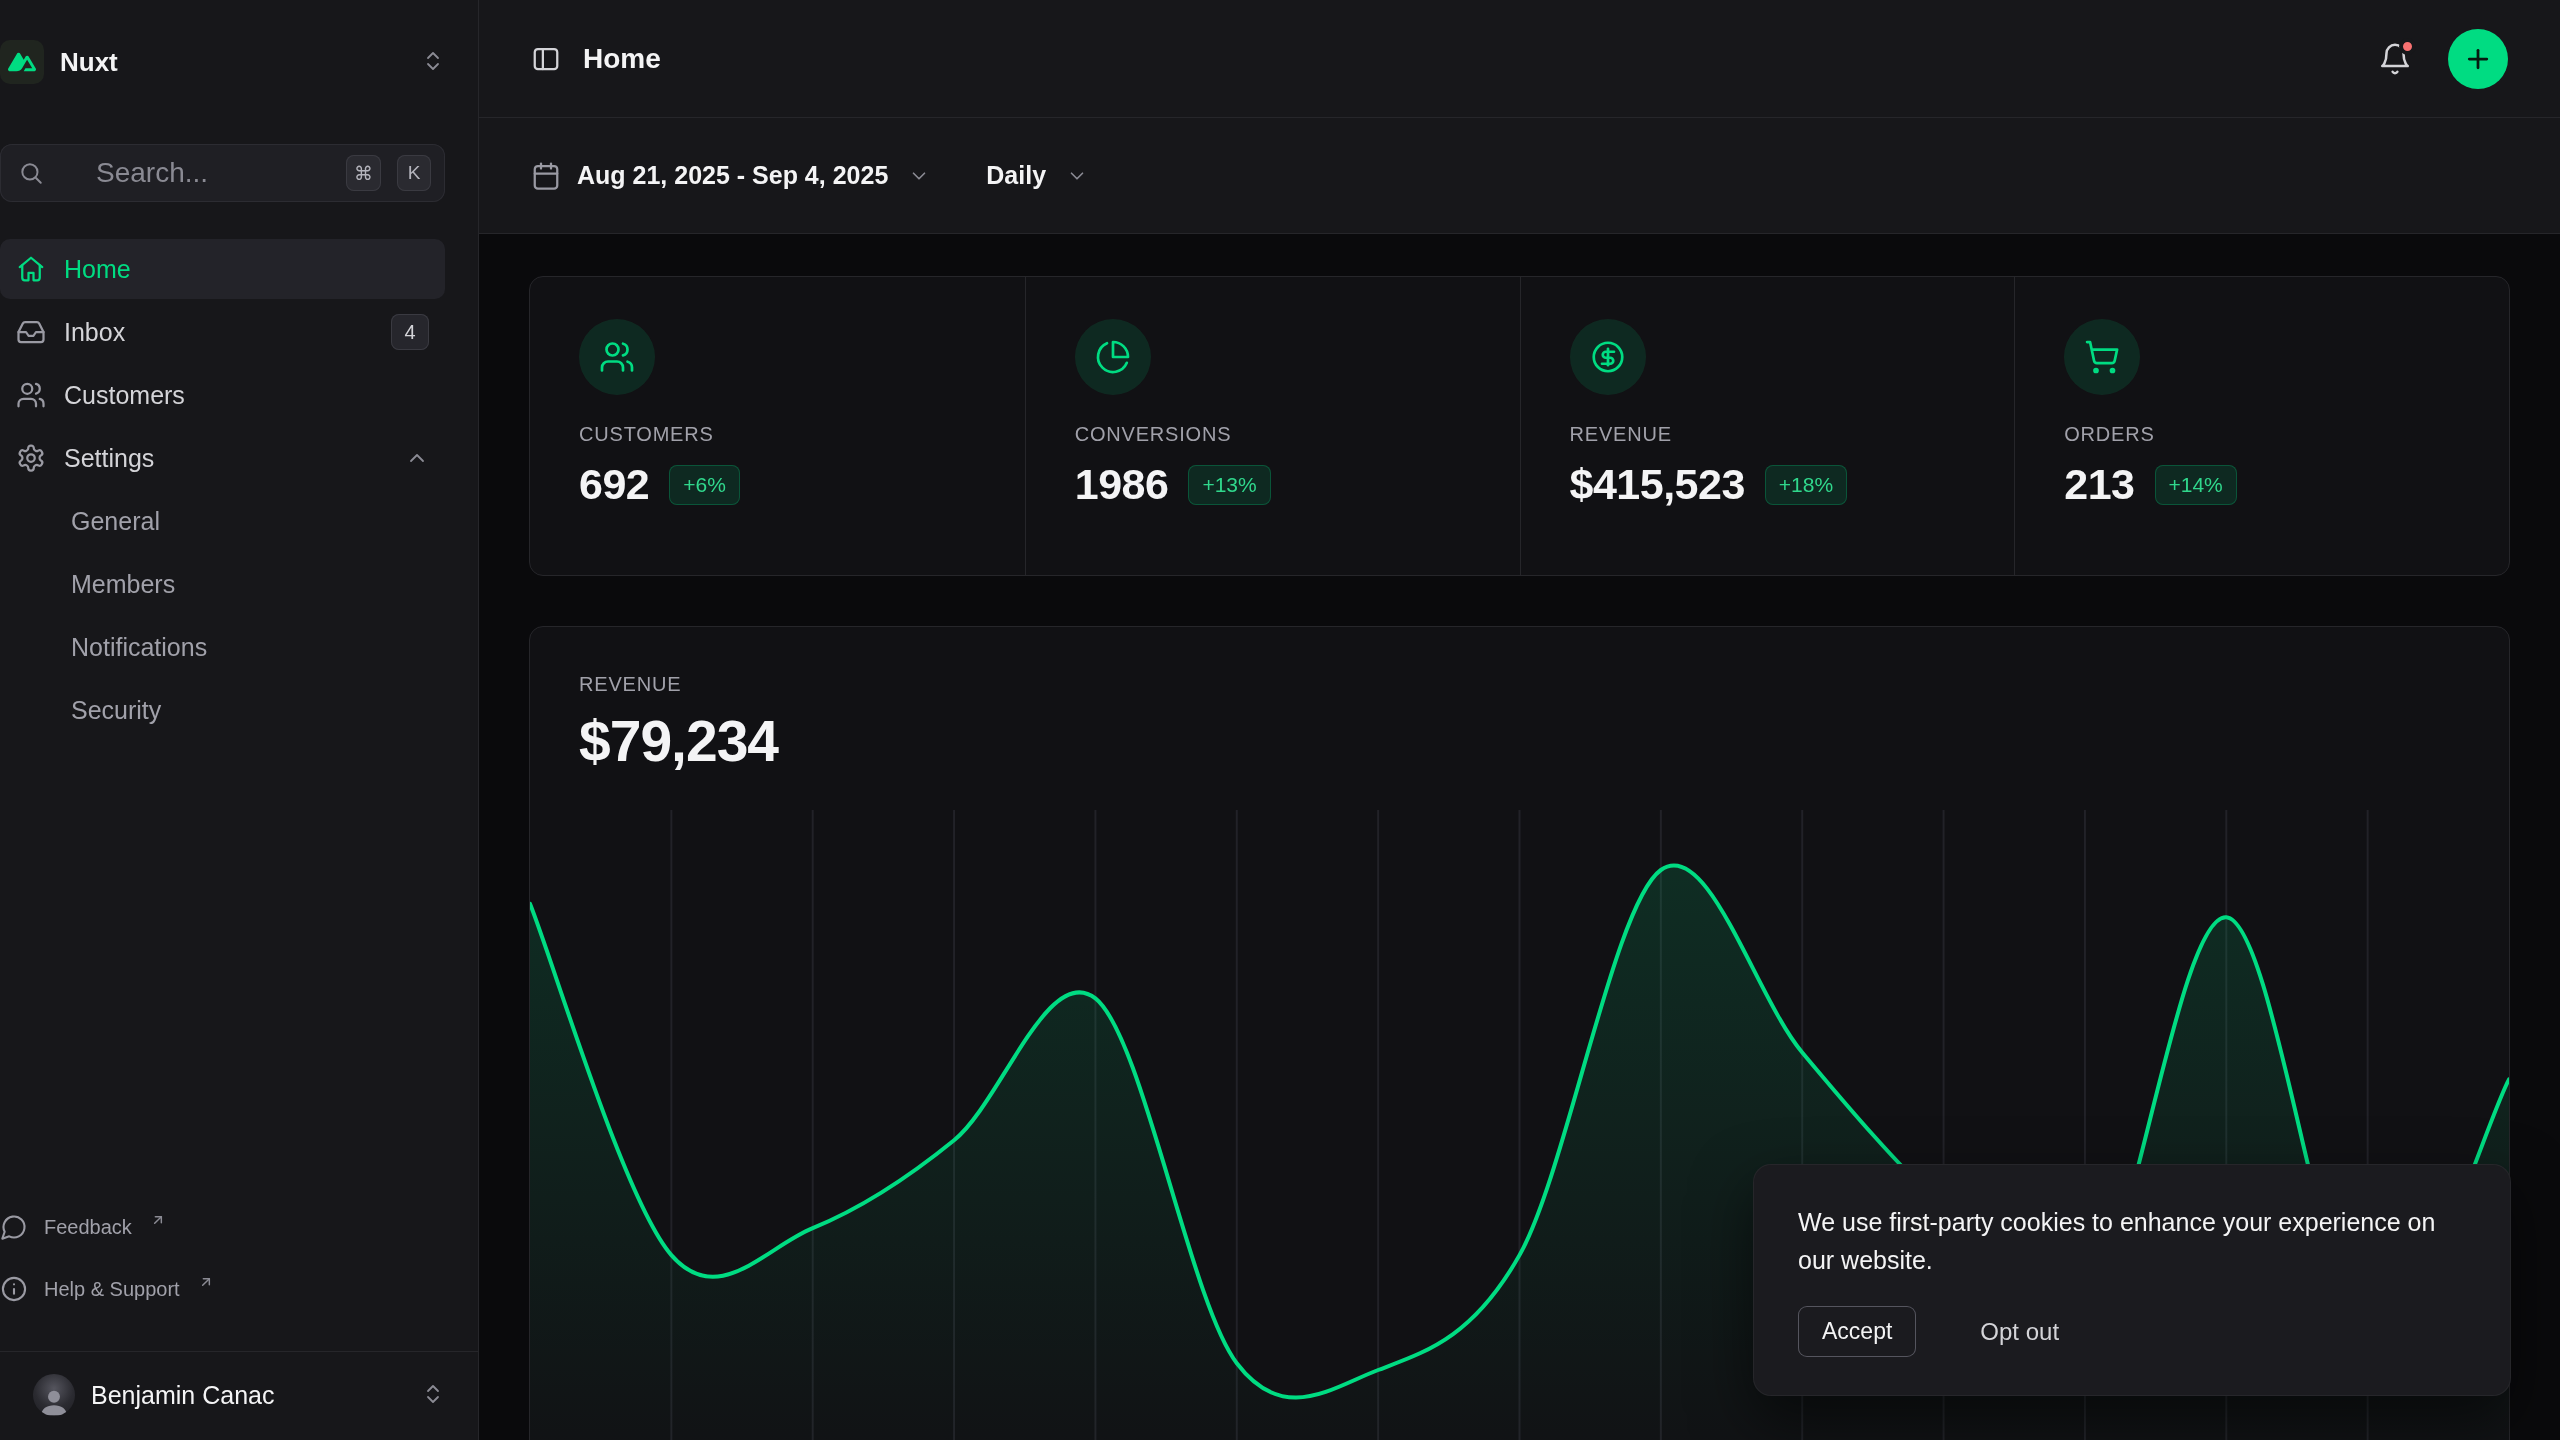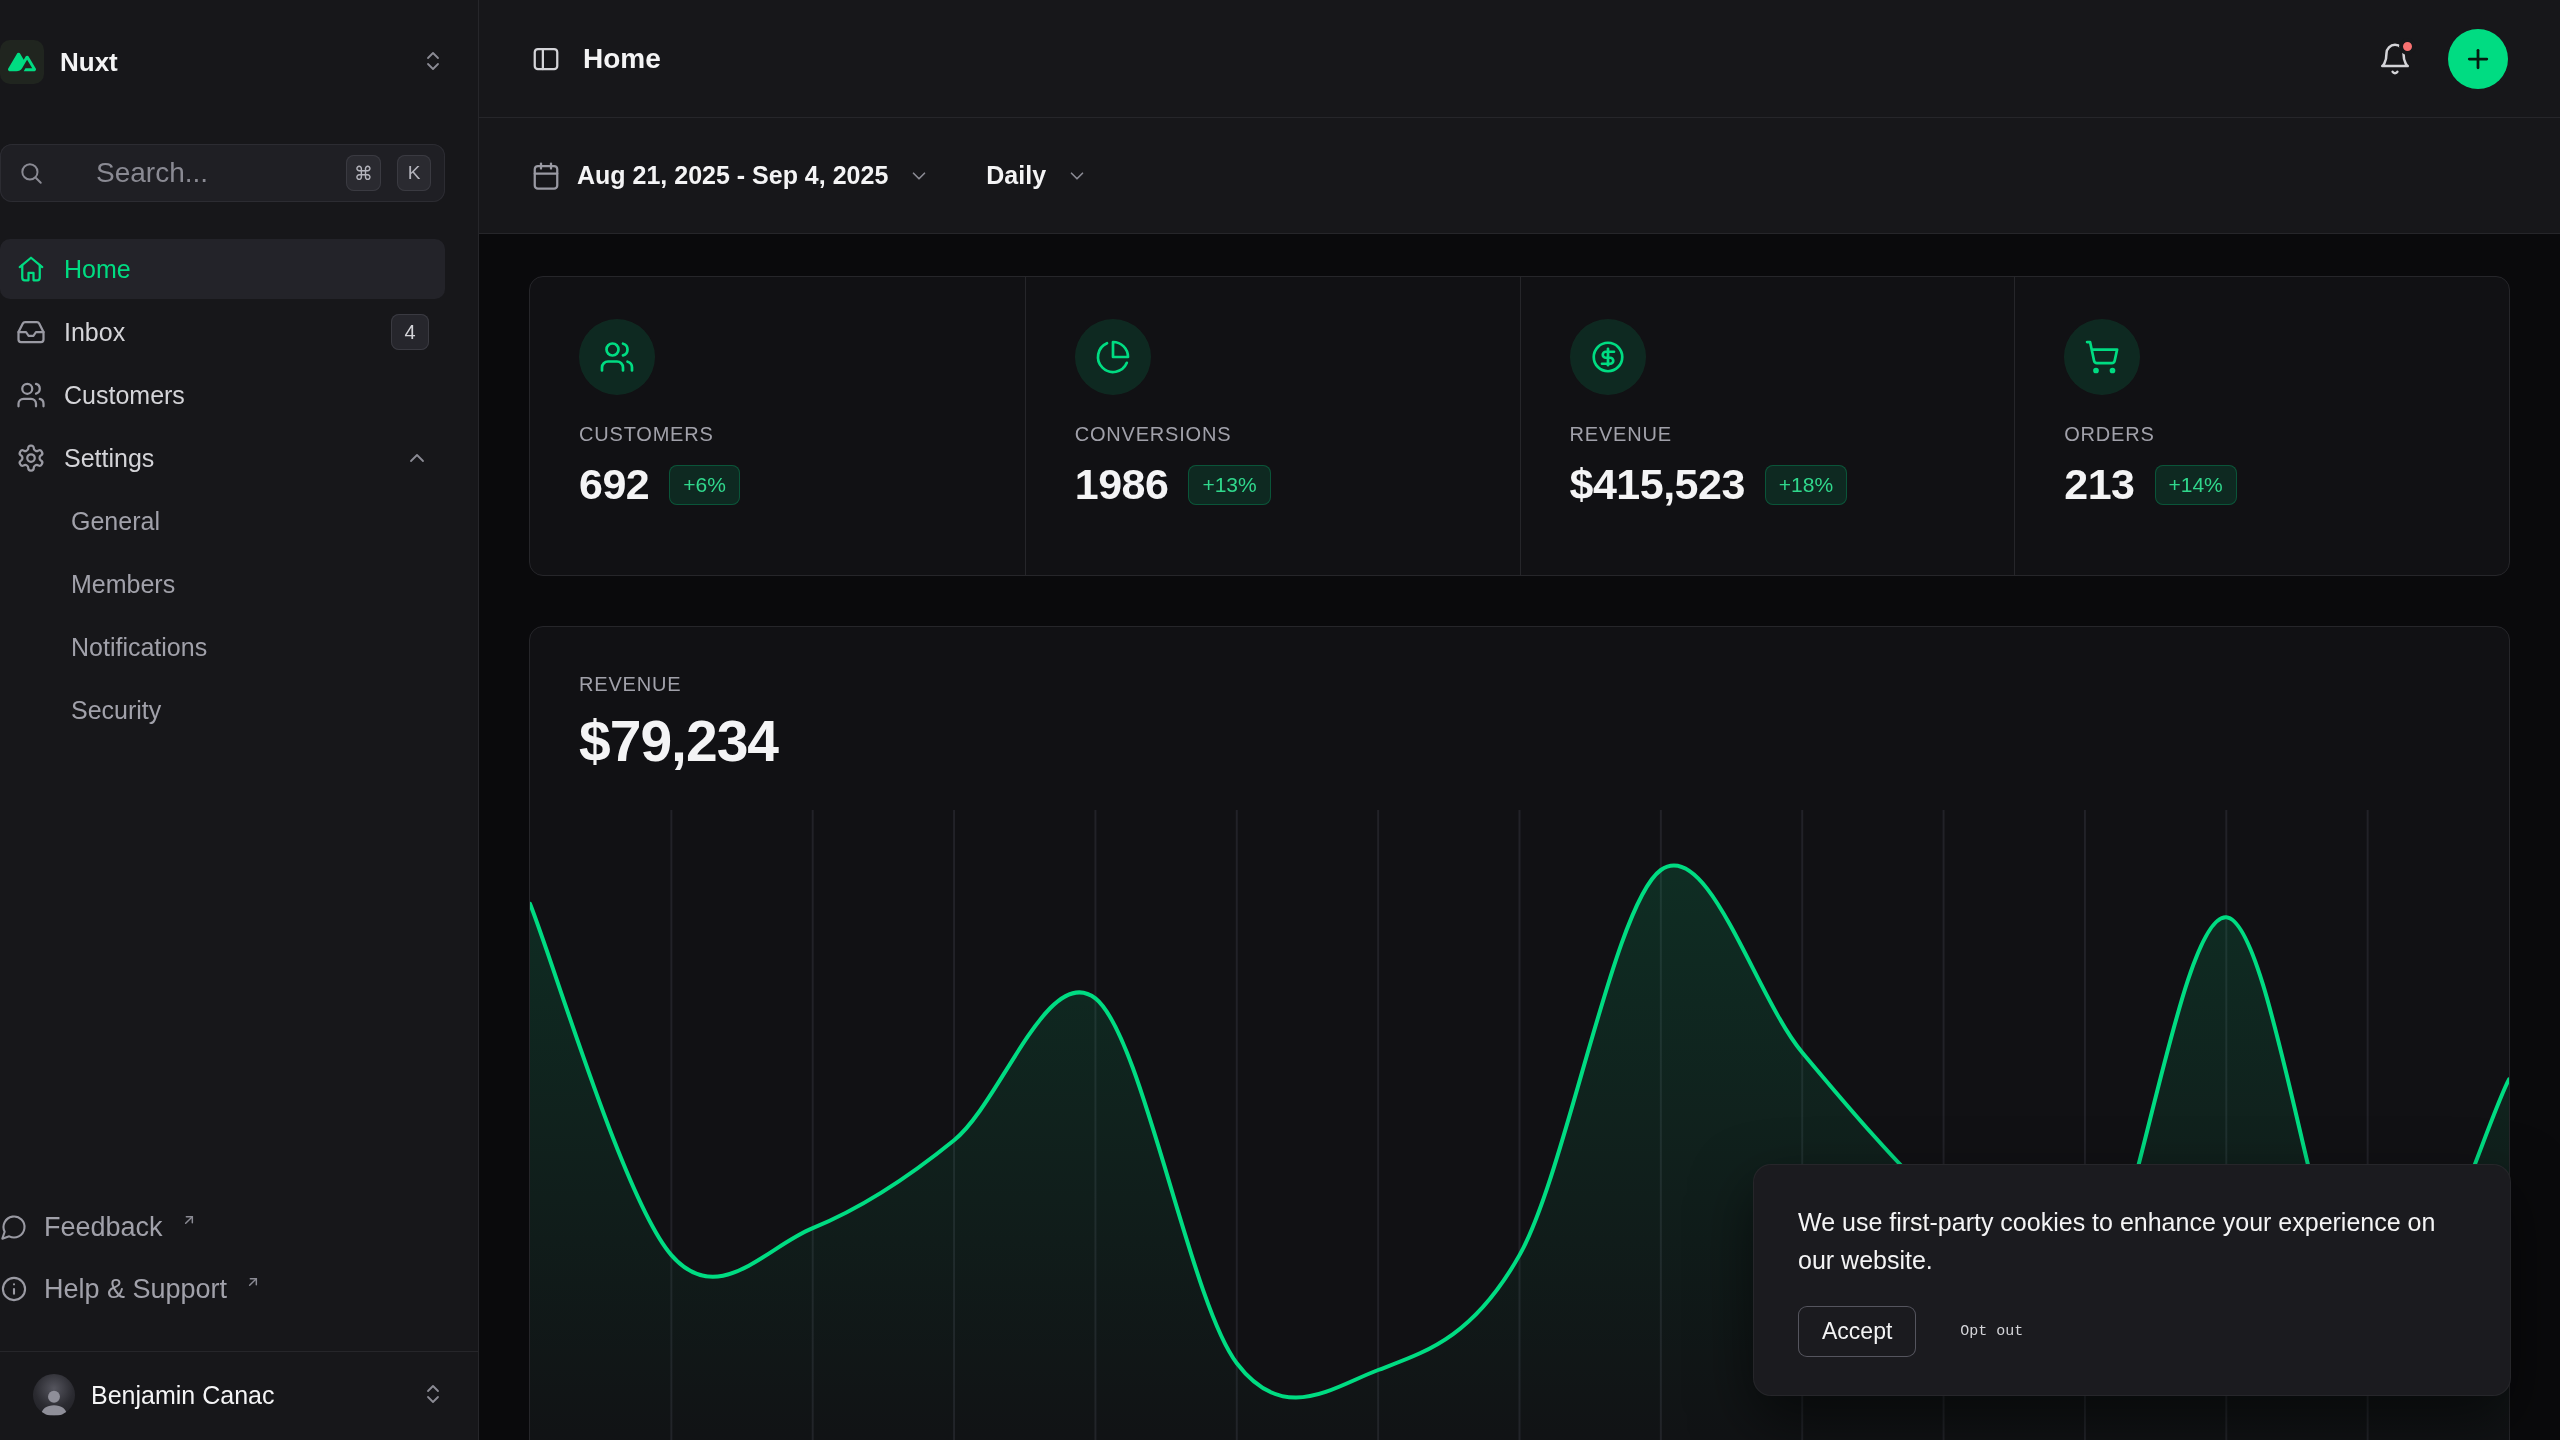--- a/index.html
+++ b/index.html
@@ -74,21 +74,21 @@
   .sub-item{
     height:61px;margin-bottom:2px;display:flex;align-items:center;
     padding-left:71px;color:var(--text-dim);font-size:25px;cursor:pointer;
     border:none;background:none;font-family:inherit;border-radius:10px;text-align:left;width:100%;
   }
 
   .sb-spacer{flex:1;}
   .sb-footer{margin-bottom:38px;display:flex;flex-direction:column;gap:14px;}
   .foot-link{
     display:flex;align-items:flex-start;gap:16px;color:var(--text-dim);
-    font-size:27px;background:none;border:none;cursor:pointer;font-family:inherit;text-align:left;
+    font-size:20px;background:none;border:none;cursor:pointer;font-family:inherit;text-align:left;
     height:48px;align-items:center;
   }
   .ext{color:#8b8b94;margin-left:2px;margin-top:-14px;}
 
   .user-section{
     border-top:1px solid var(--border);
     padding:22px 33px 24px 33px;
     display:flex;align-items:center;gap:16px;
   }
   .avatar{
@@ -165,21 +165,21 @@
     position:fixed;right:49px;bottom:44px;width:758px;
     background:#1b1b1f;border:1px solid rgba(255,255,255,0.05);border-radius:18px;
     padding:38px 44px;box-shadow:0 24px 60px rgba(0,0,0,0.55);
   }
   .cookie-msg{font-size:25px;line-height:1.55;color:var(--text);}
   .cookie-actions{margin-top:26px;display:flex;align-items:center;gap:44px;}
   .btn-accept{
     background:transparent;border:none;box-shadow:inset 0 0 0 1px #55555e;border-radius:9px;
     color:var(--text);font-size:23px;padding:12px 24px;cursor:pointer;font-family:inherit;
   }
-  .btn-optout{background:none;border:none;color:var(--text-mid);font-size:15px;cursor:pointer;font-family:Liberation Mono, monospace;}
+  .btn-optout{background:none;border:none;color:var(--text-mid);font-size:24px;cursor:pointer;font-family:Liberation Sans, sans-serif;margin-left:20px;}
 </style>
 </head>
 <body>
 
 <aside class="sidebar">
 
   <div class="workspace-row sb-pad">
     <span class="logo-chip">
       <svg width="28" height="28" viewBox="0 0 24 24" fill="#00dc82">
           <path d="M13.46 19.83h8.92c.28 0 .56-.07.81-.21a1.59 1.59 0 0 0 .59-.57 1.53 1.53 0 0 0 0-1.57L17.79 7.41a1.59 1.59 0 0 0-.59-.57 1.65 1.65 0 0 0-1.61 0 1.59 1.59 0 0 0-.59.57l-1.53 2.58-3-5.04a1.59 1.59 0 0 0-.59-.57 1.65 1.65 0 0 0-1.61 0 1.59 1.59 0 0 0-.59.57L.22 17.48a1.53 1.53 0 0 0 0 1.57c.14.24.35.44.59.57.25.14.52.21.81.21h5.6c2.22 0 3.86-.95 4.98-2.79l2.73-4.59 1.46-2.46 4.4 7.38h-5.86zm-5.9-2.46-3.91v-.001l5.86-9.84 2.92 4.92-1.96 3.29c-.75 1.2-1.6 1.63-2.91 1.63z"></path>

